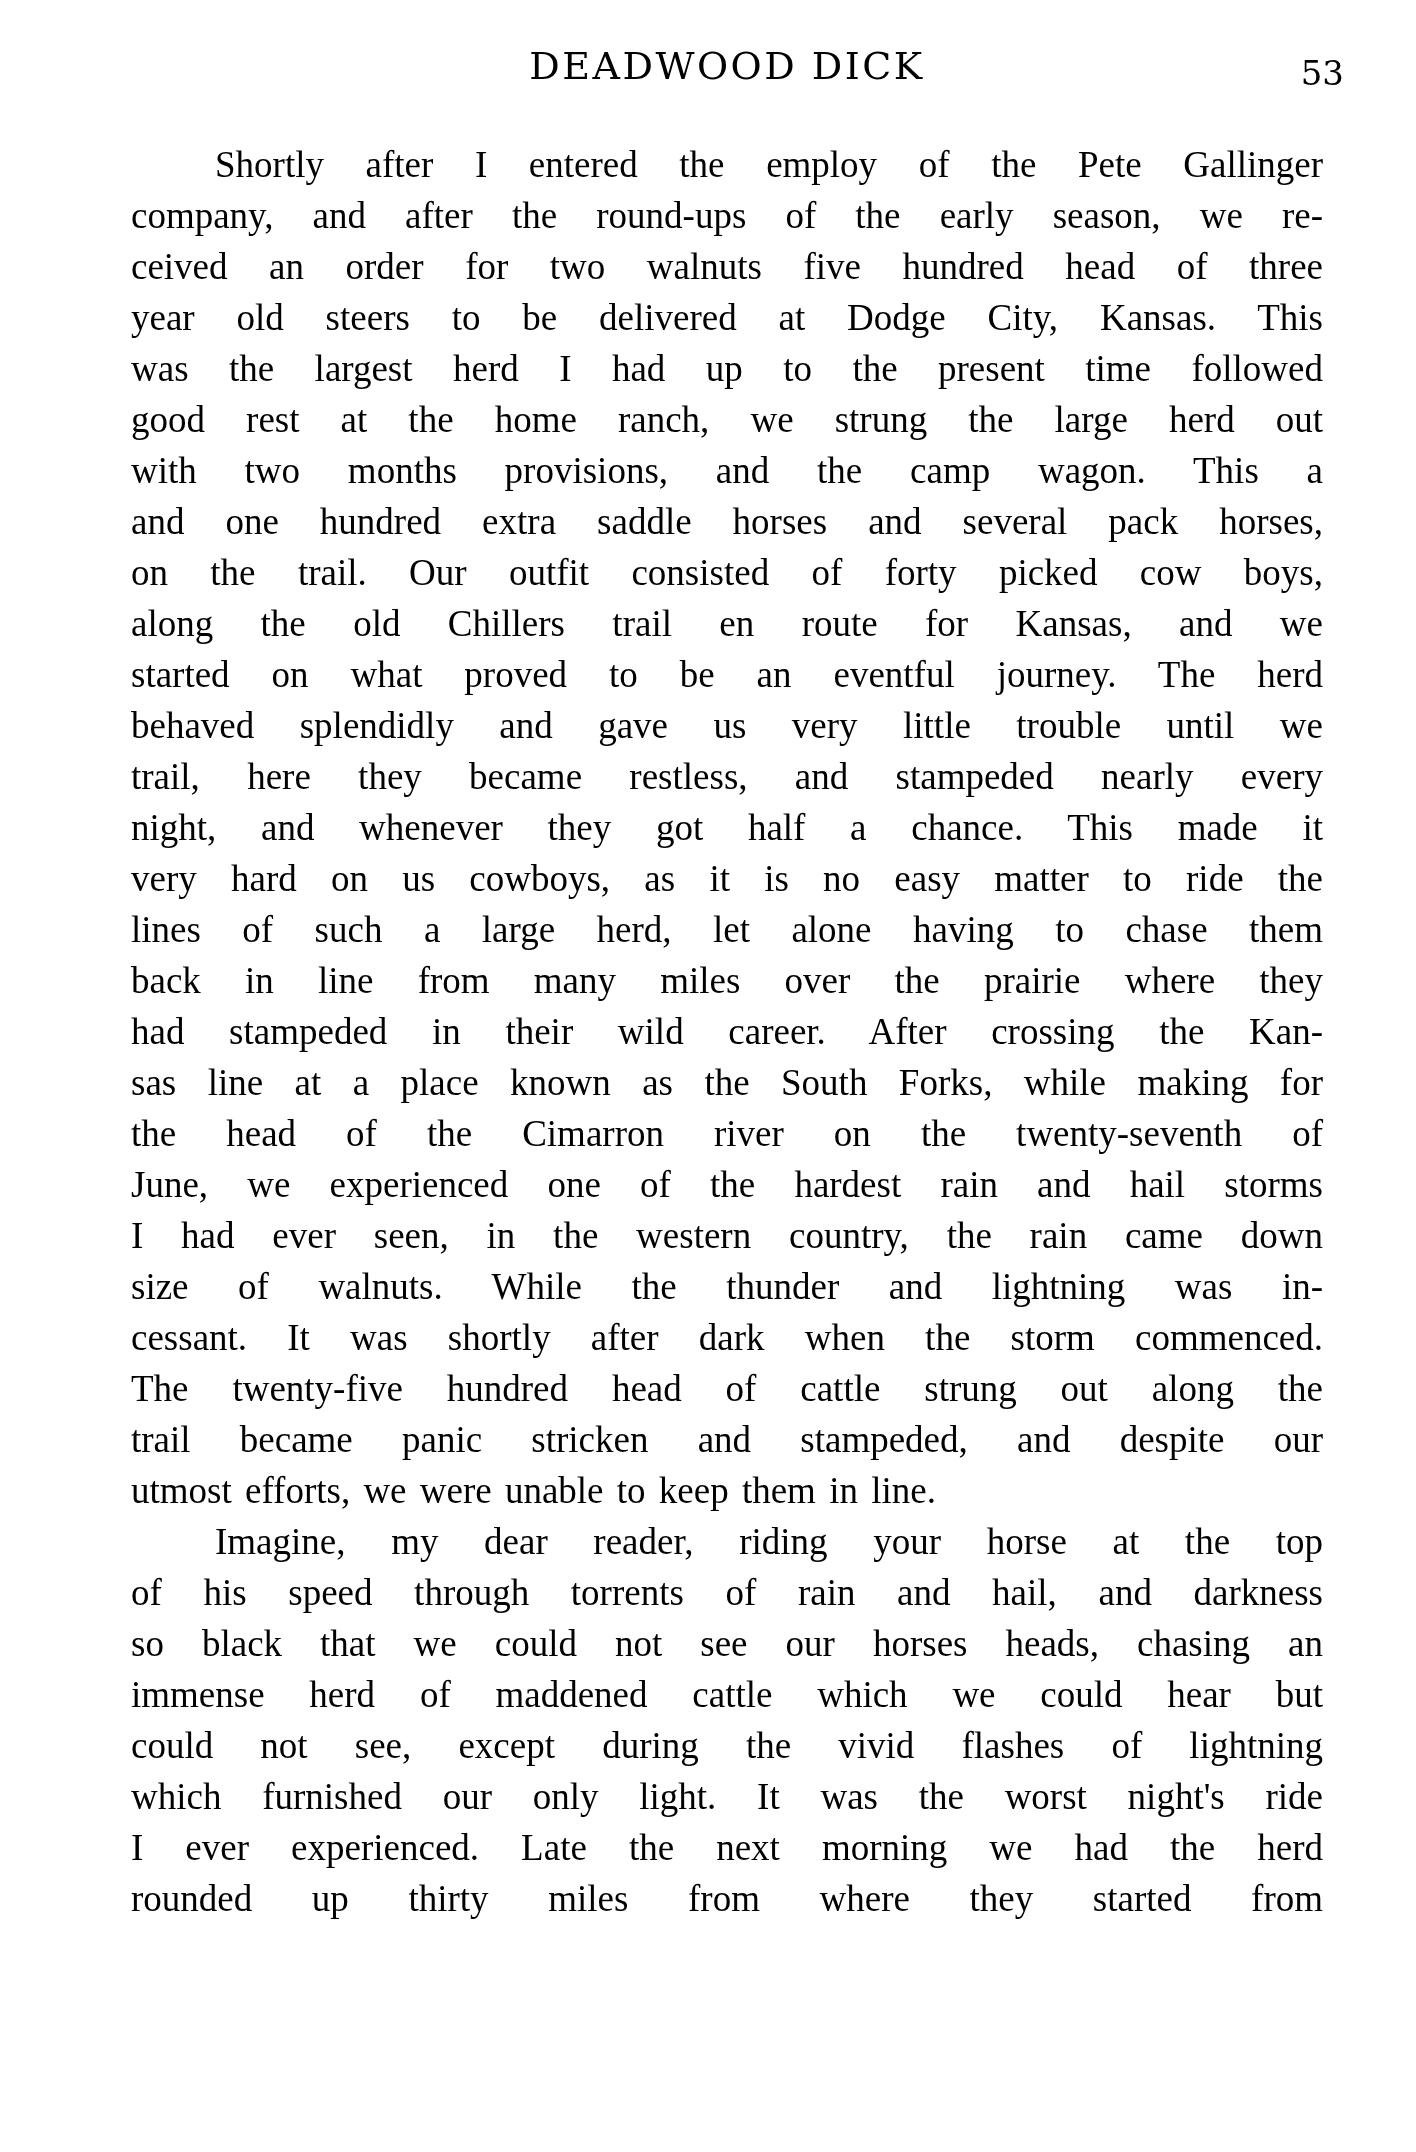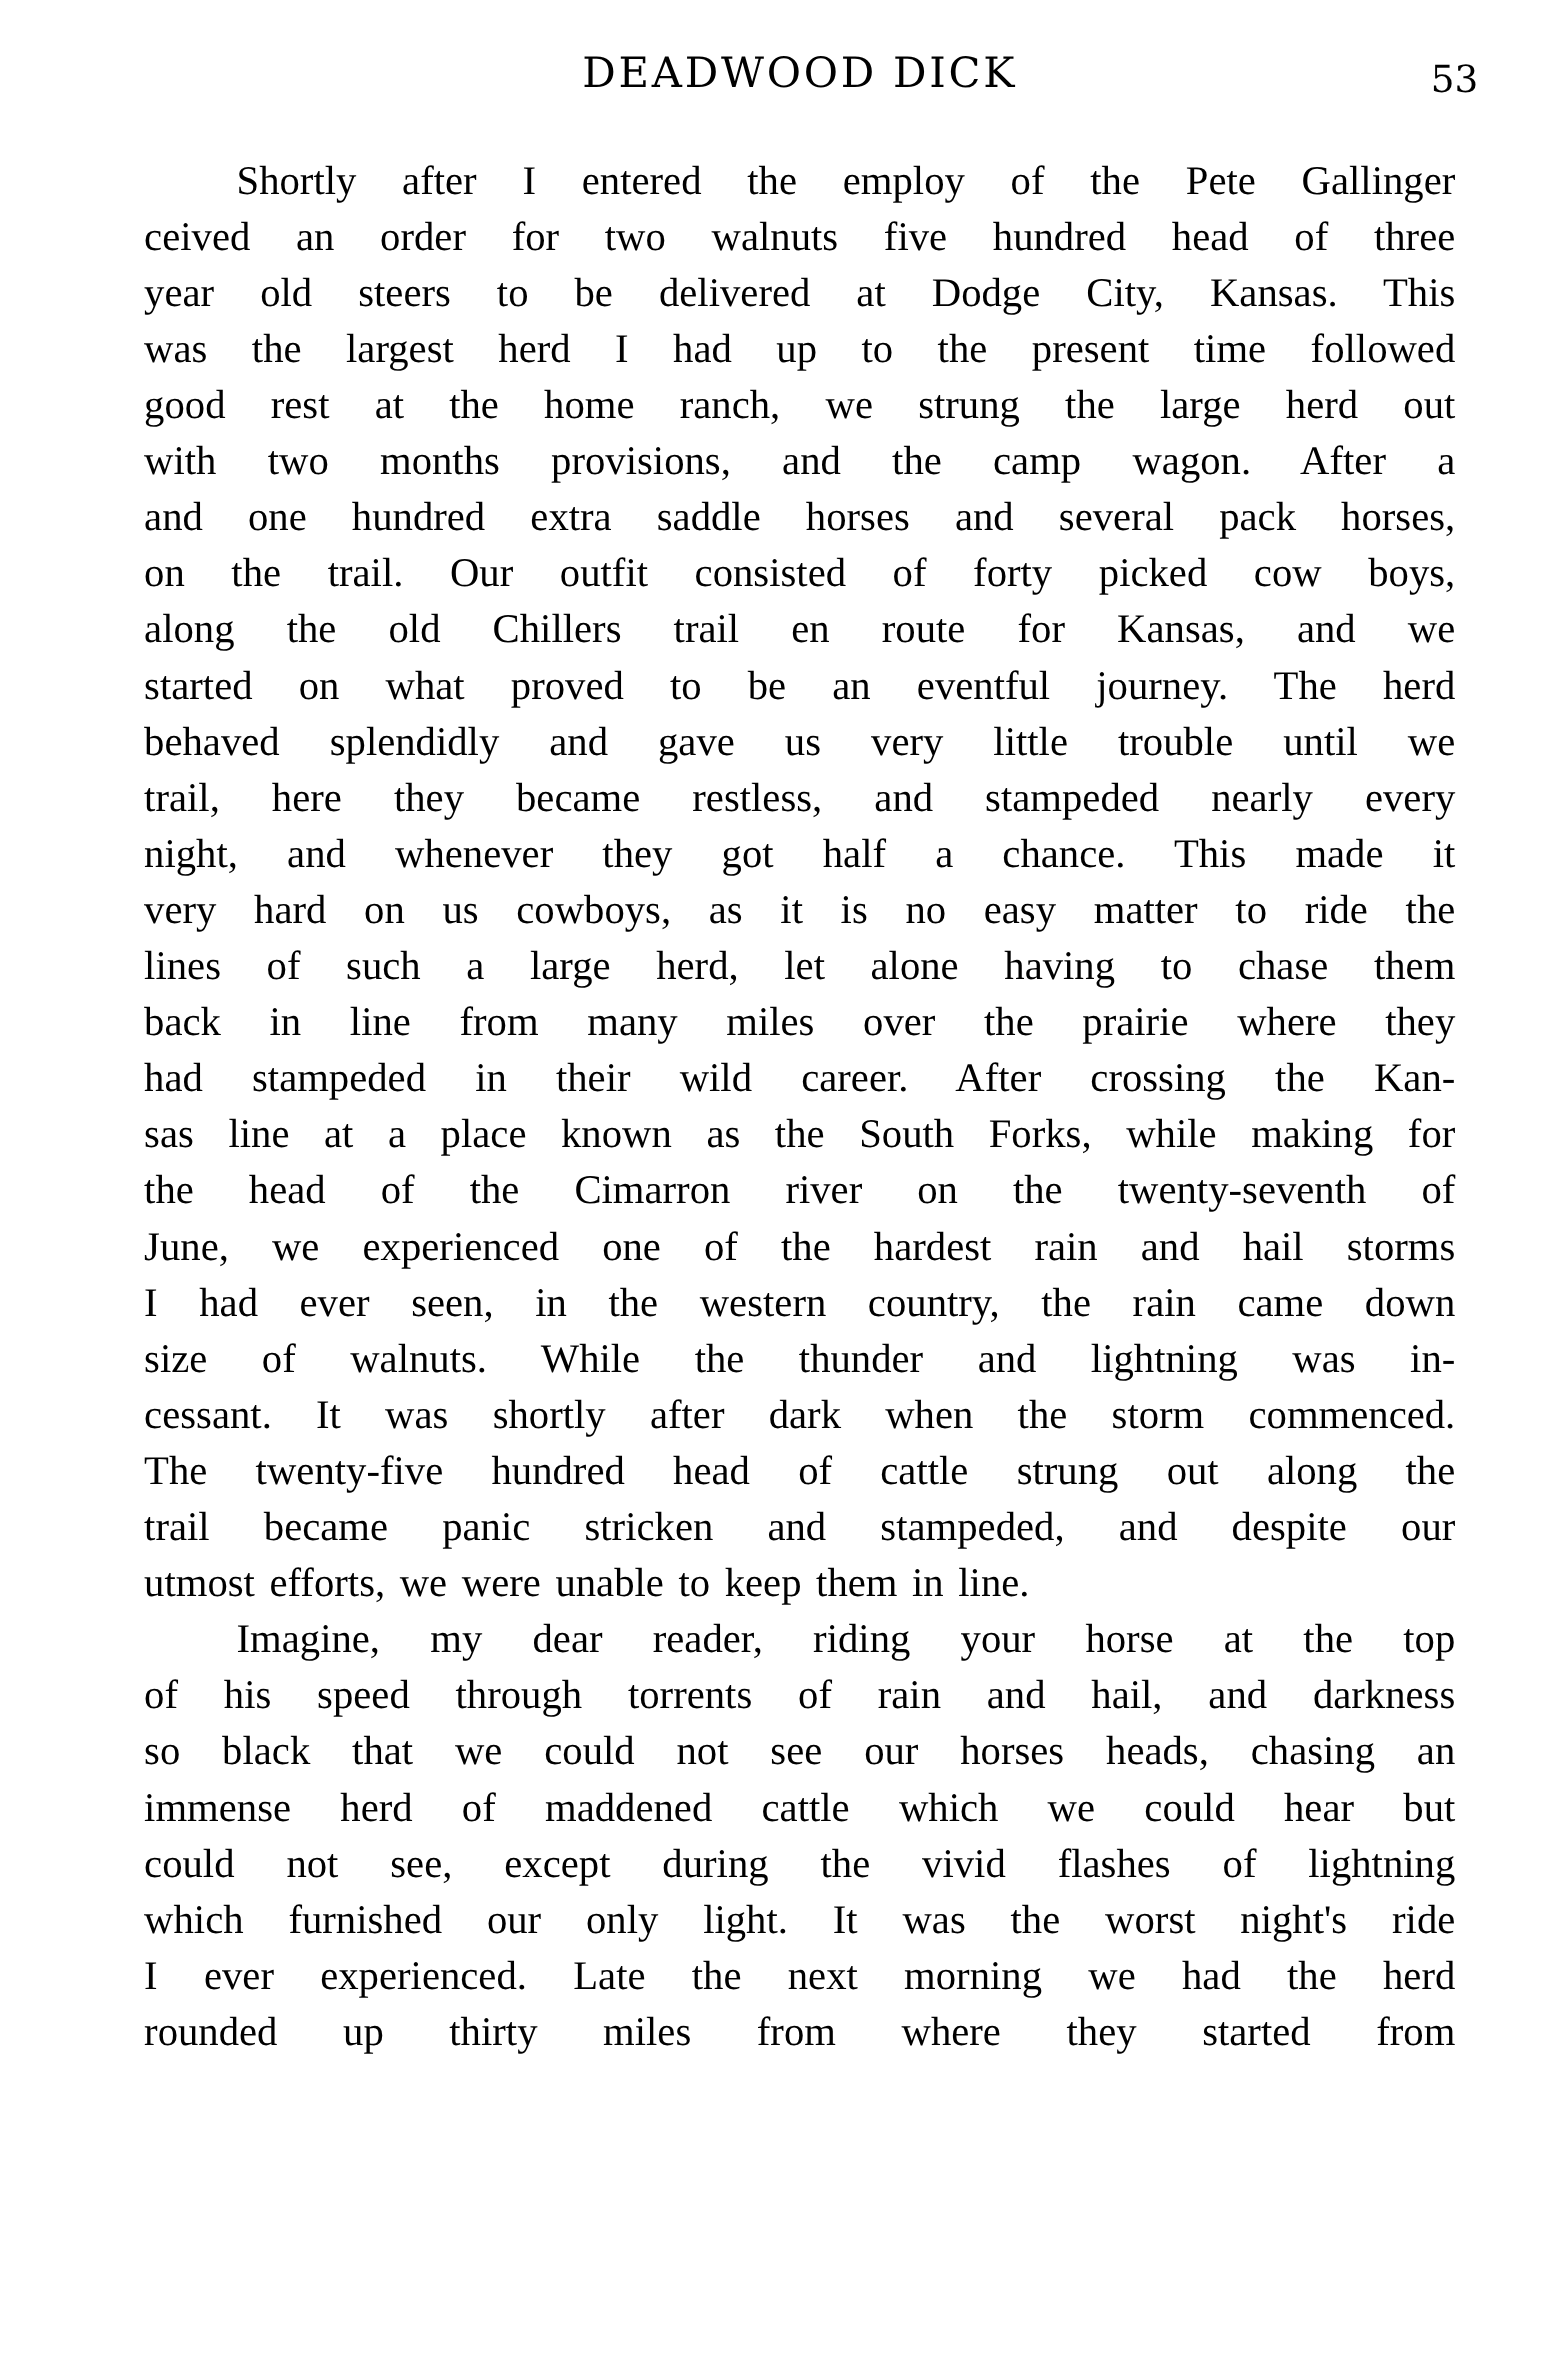--- a/index.html
+++ b/index.html
@@ -66,25 +66,26 @@
 <div class="page">
 
   <div class="running-header">
     <div class="running-title">DEADWOOD DICK</div>
   </div>
 
   <div class="page-number">53</div>
 
   <div class="body-text" id="body-text">
       <div class="text-line indent">Shortly after I entered the employ of the Pete Gallinger</div>
+      <div class="text-line">company, and after the round-ups of the early season, we re-</div>
       <div class="text-line">ceived an order for two walnuts five hundred head of three</div>
       <div class="text-line">year old steers to be delivered at Dodge City, Kansas.  This</div>
       <div class="text-line">was the largest herd I had up to the present time followed</div>
       <div class="text-line">good rest at the home ranch, we strung the large herd out</div>
-      <div class="text-line">with two months provisions, and the camp wagon.  After a</div>
+      <div class="text-line">with two months provisions, and the camp wagon.  This a</div>
       <div class="text-line">and one hundred extra saddle horses and several pack horses,</div>
       <div class="text-line">on the trail.  Our outfit consisted of forty picked cow boys,</div>
       <div class="text-line">along the old Chillers trail en route for Kansas, and we</div>
       <div class="text-line">started on what proved to be an eventful journey.  The herd</div>
       <div class="text-line">behaved splendidly and gave us very little trouble until we</div>
       <div class="text-line">trail, here they became restless, and stampeded nearly every</div>
       <div class="text-line">night, and whenever they got half a chance.  This made it</div>
       <div class="text-line">very hard on us cowboys, as it is no easy matter to ride the</div>
       <div class="text-line">lines of such a large herd, let alone having to chase them</div>
       <div class="text-line">back in line from many miles over the prairie where they</div>

